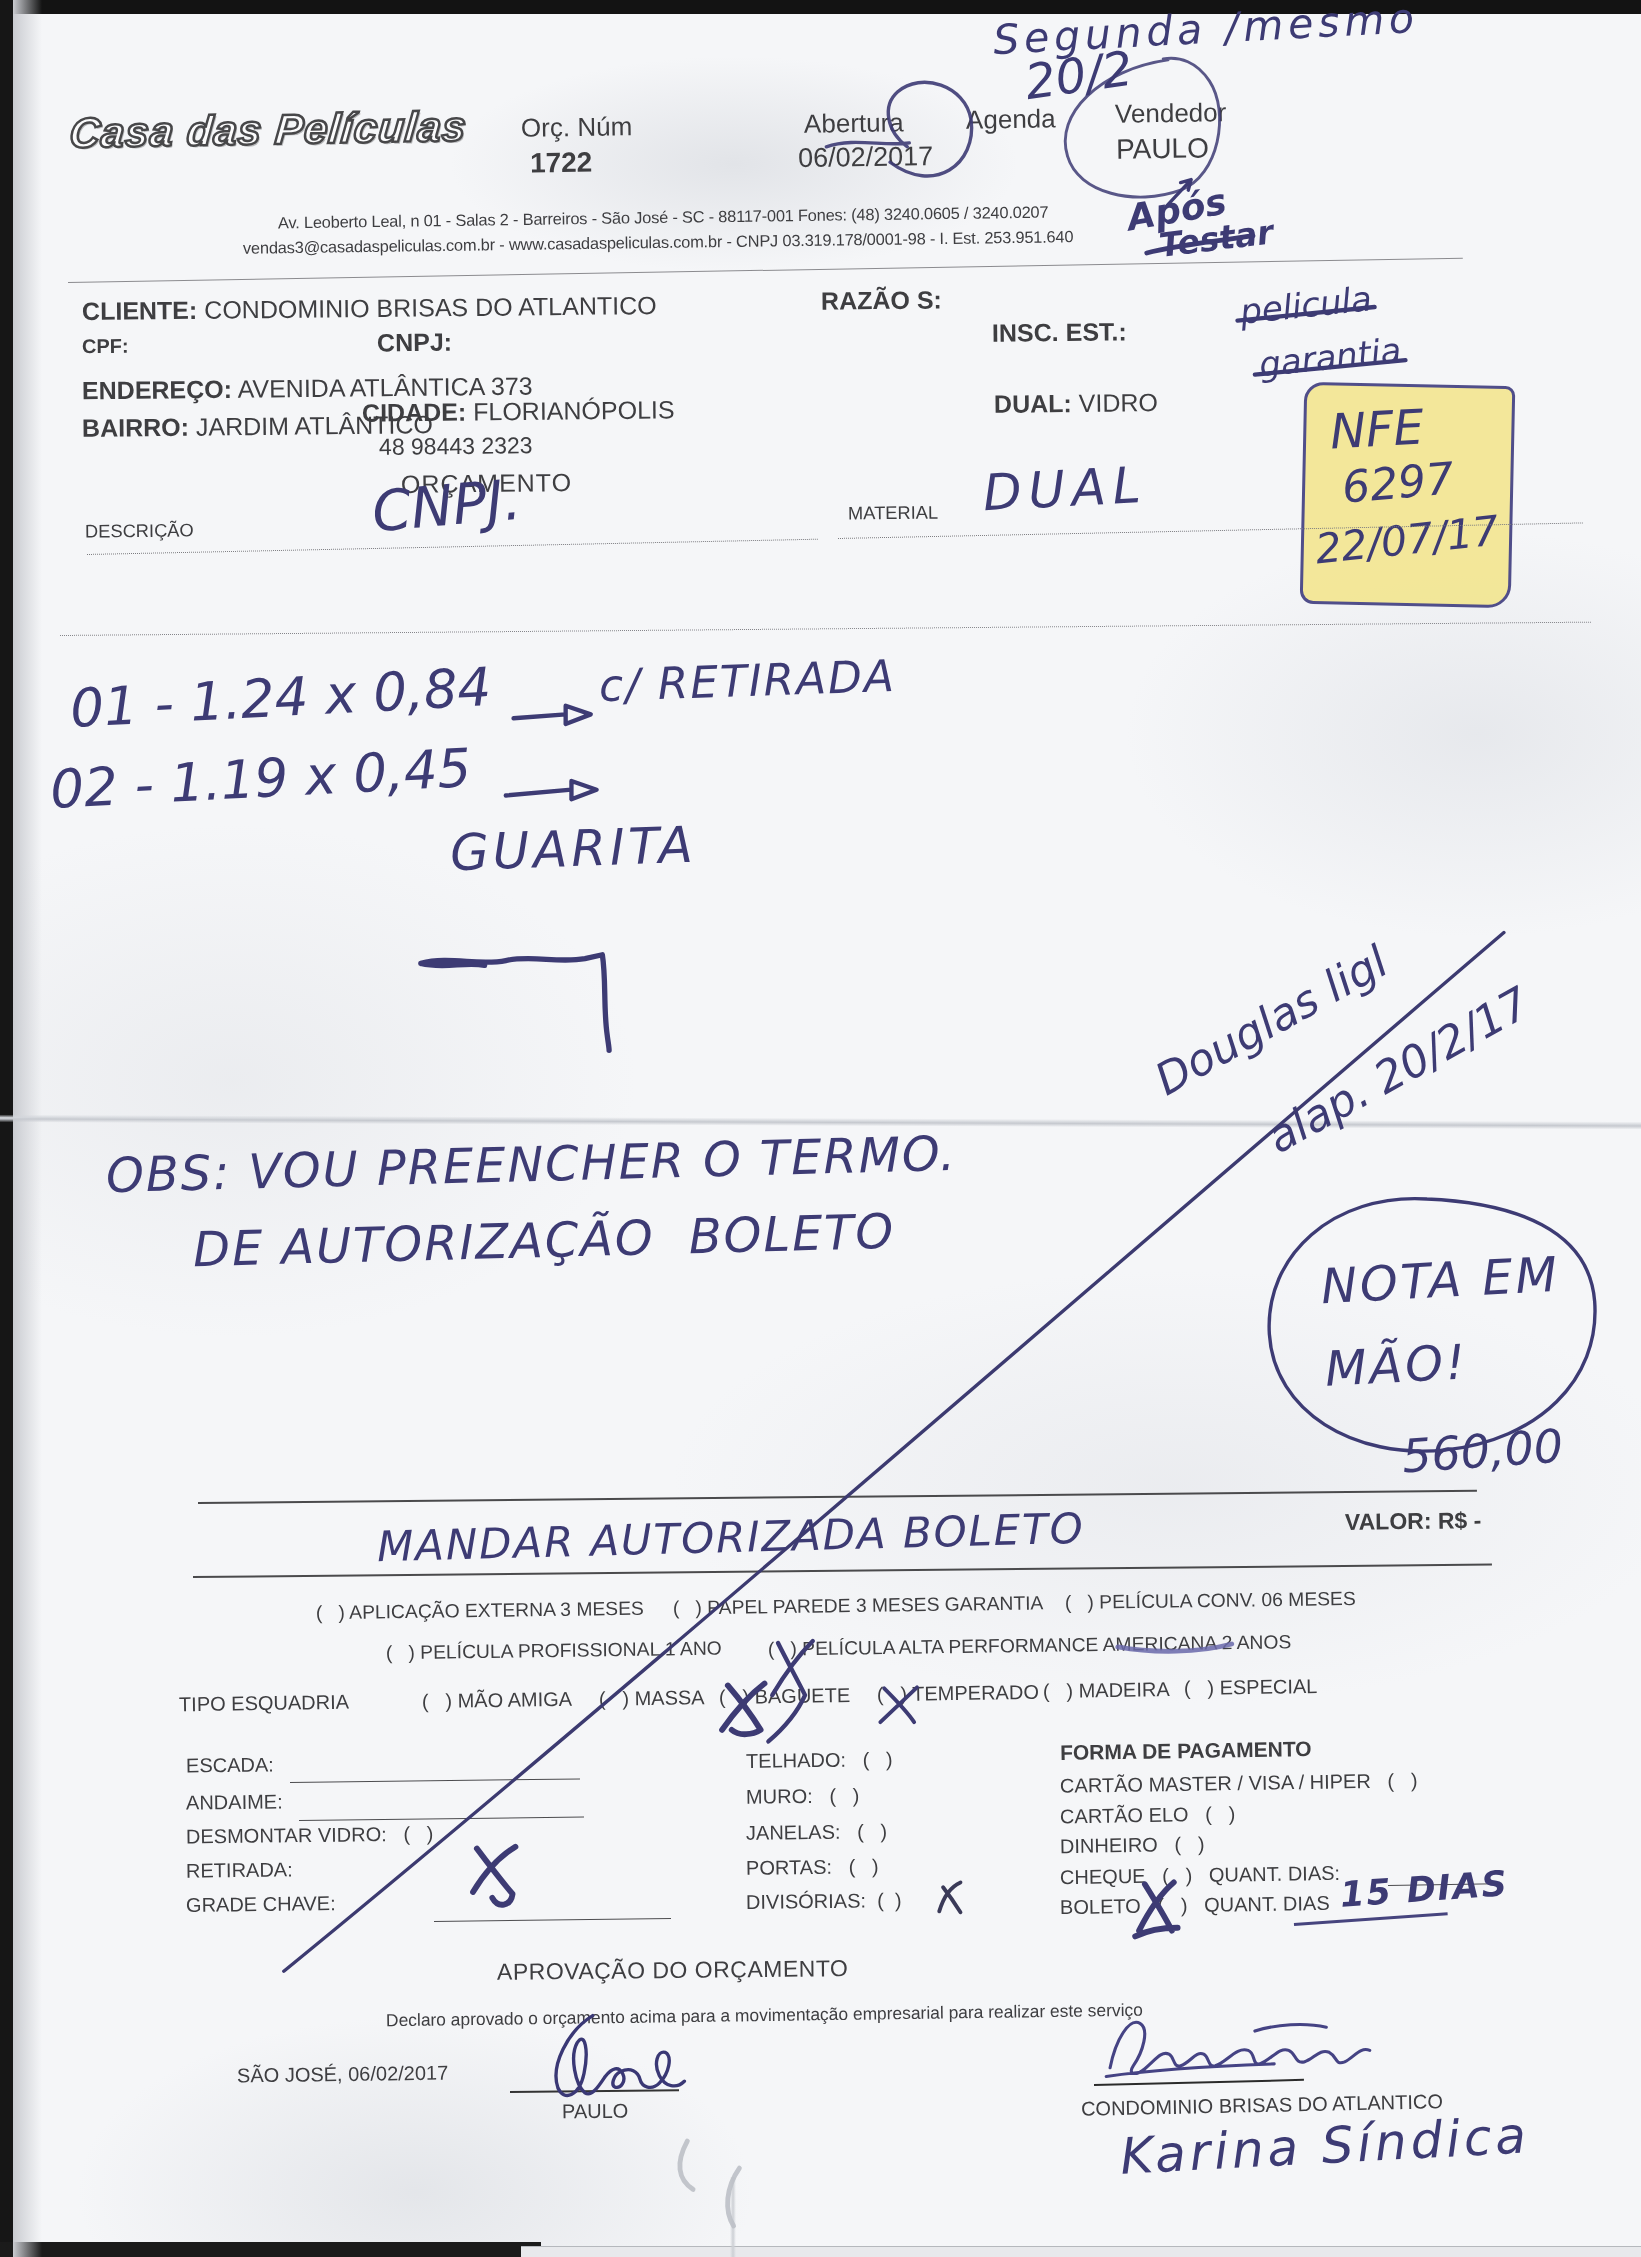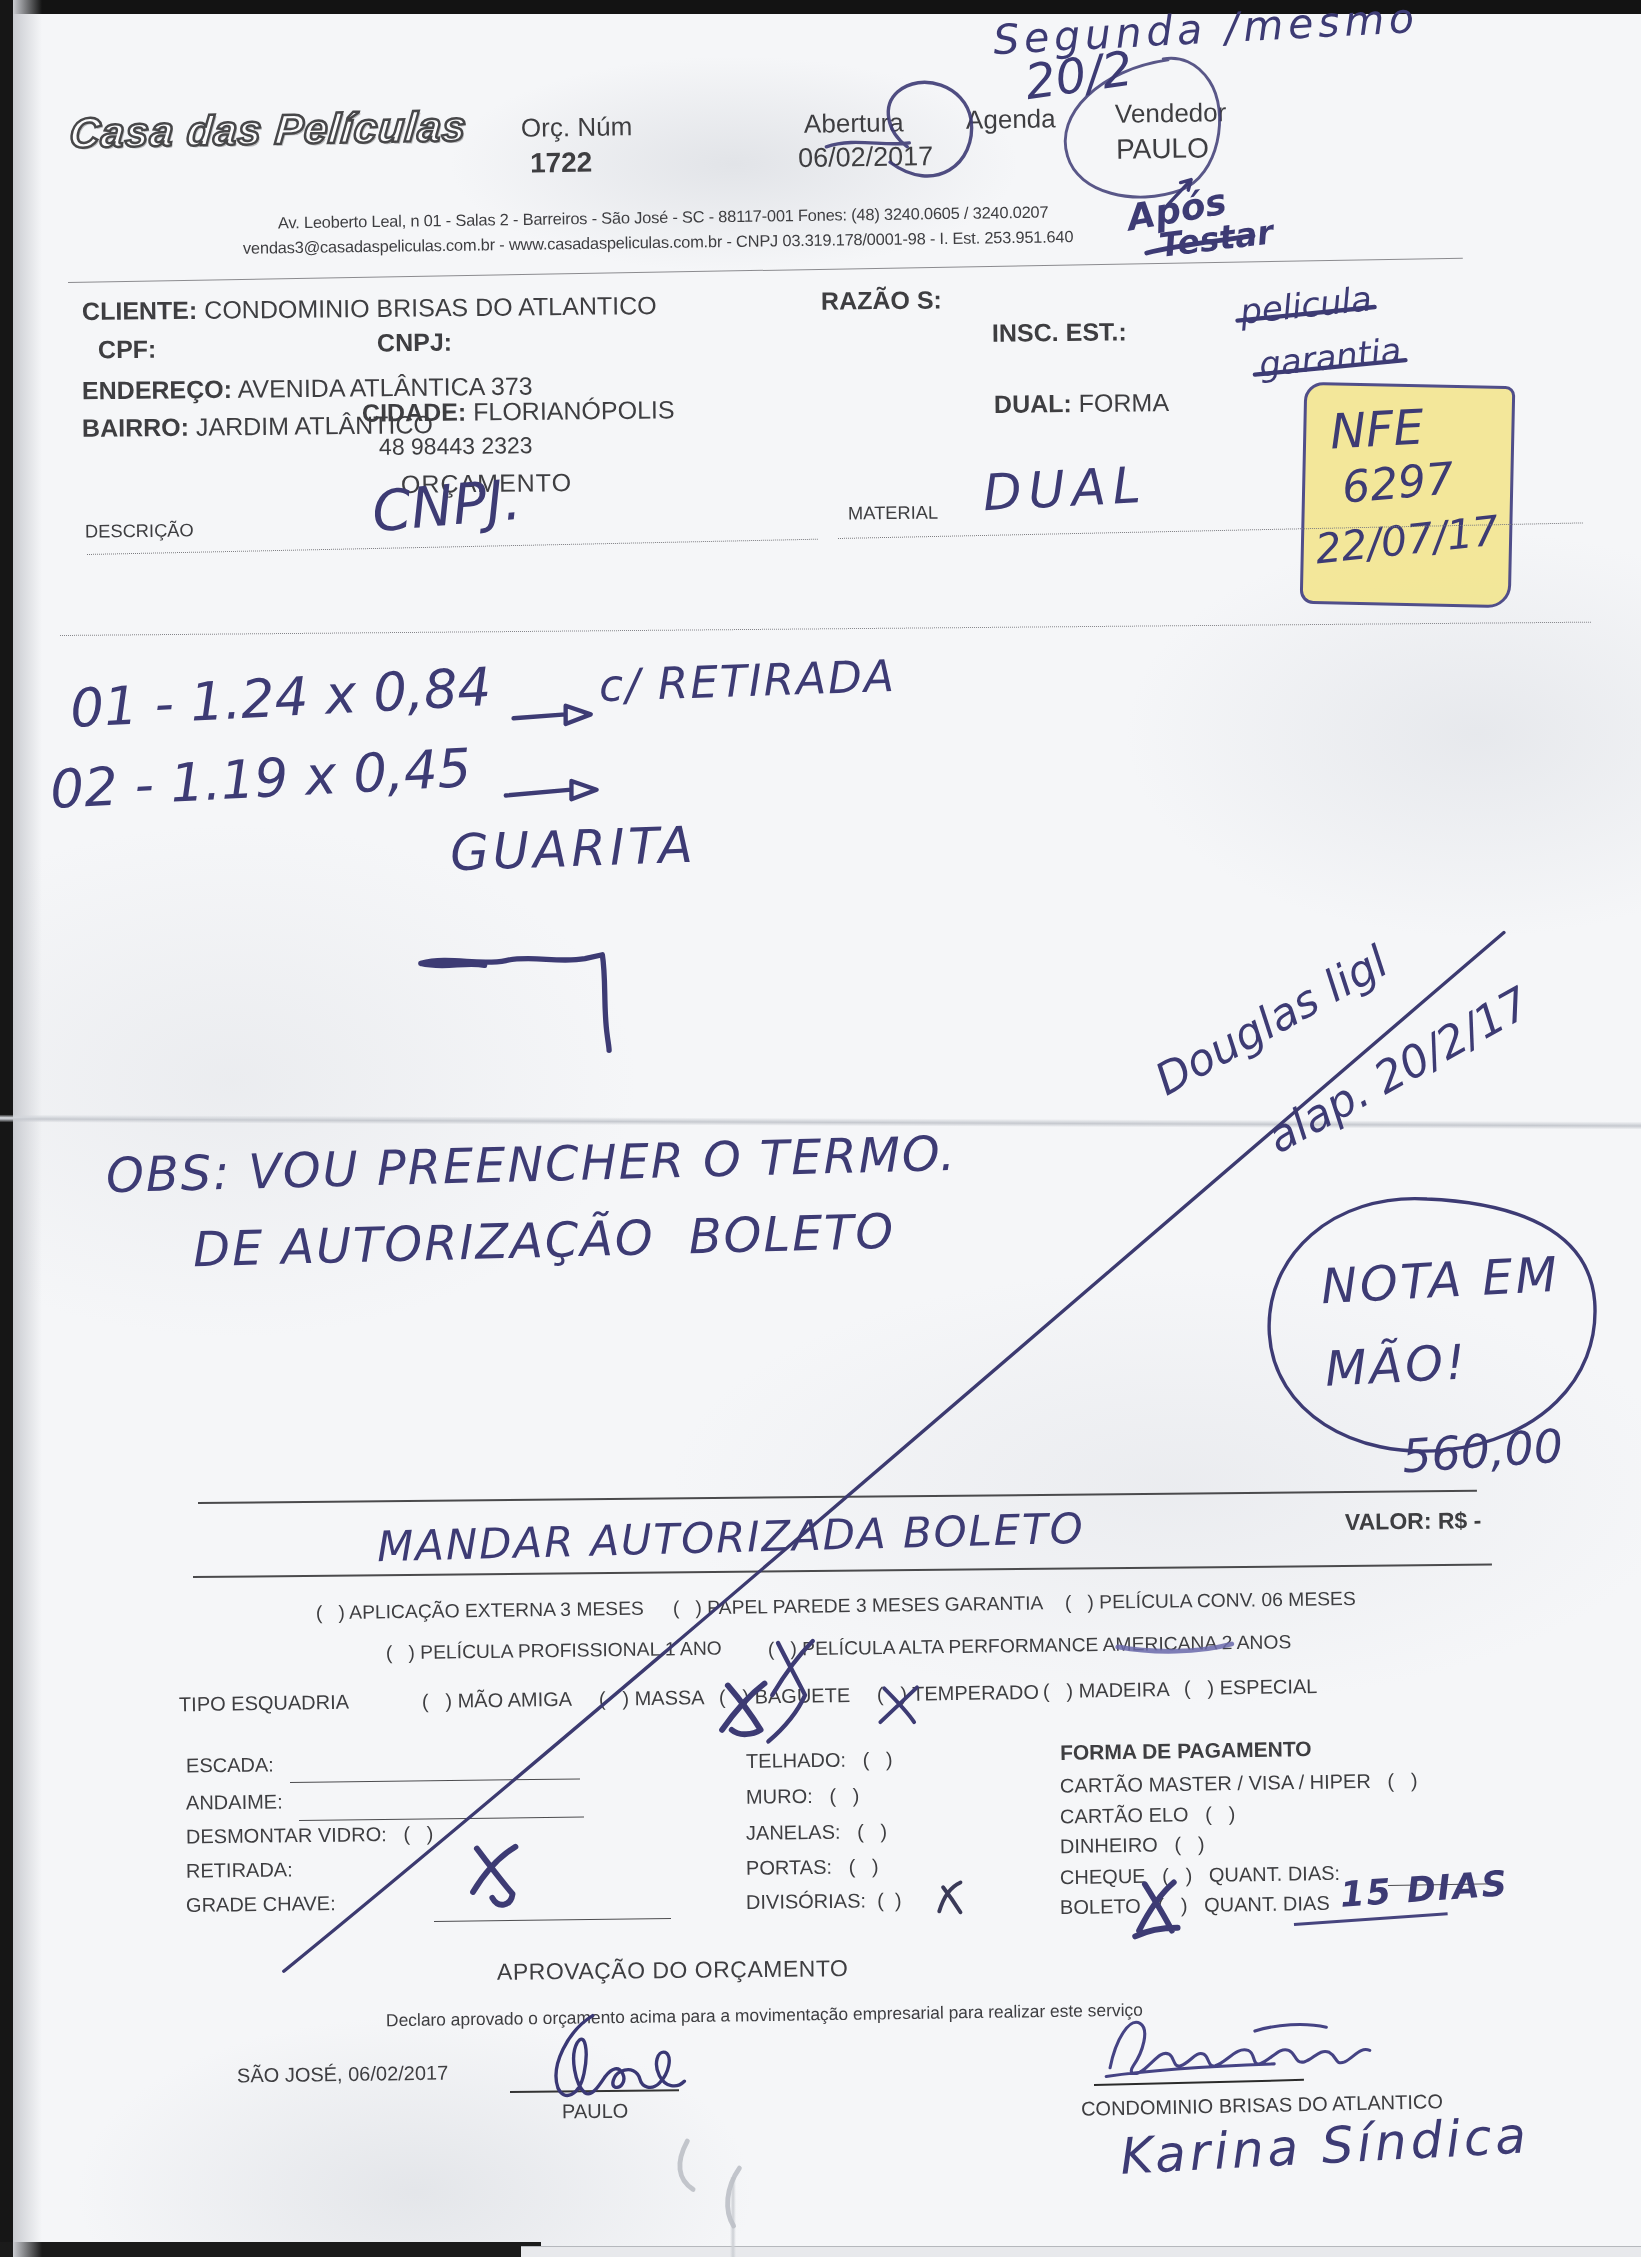--- a/index.html
+++ b/index.html
@@ -57,26 +57,26 @@
   <div class="abs hw" style="left:993px;top:7.7px;font-size:41px;letter-spacing:4.8px;transform:rotate(-3deg);">Segunda /mesmo</div>
   <div class="abs hw" style="left:1025px;top:50px;font-size:48px;transform:rotate(-8deg);">20/2</div>
   <div class="abs hw" style="left:1127px;top:191px;font-size:36px;font-weight:bold;transform:rotate(-10deg);">Após</div>
   <div class="abs hw" style="left:1159px;top:222px;font-size:33px;font-weight:bold;transform:rotate(-7deg);">Testar</div>
 
   <div class="rule" style="left:68px;top:282px;width:1395px;border-top:1.9px solid #8b8b8f;transform:rotate(-1deg);"></div>
 
   <div class="abs pt" style="left:82px;top:295px;font-size:25px;transform:rotate(-.6deg);"><span class="b">CLIENTE:</span> <span>CONDOMINIO BRISAS DO ATLANTICO</span></div>
   <div class="abs pt b" style="left:821px;top:287px;font-size:25px;transform:rotate(-.6deg);">RAZÃO S:</div>
   <div class="abs pt b" style="left:992px;top:319px;font-size:25px;transform:rotate(-.6deg);">INSC. EST.:</div>
-  <div class="abs pt b" style="left:82px;top:336px;font-size:25px;transform:rotate(-.6deg);margin-left:16px;">CPF:</div>
+  <div class="abs pt b" style="left:82px;top:336px;font-size:20px;transform:rotate(-.6deg);">CPF:</div>
   <div class="abs pt b" style="left:377px;top:329px;font-size:25px;transform:rotate(-.6deg);">CNPJ:</div>
   <div class="abs pt" style="left:82px;top:375px;font-size:25px;transform:rotate(-.6deg);"><span class="b">ENDEREÇO:</span> <span>AVENIDA ATLÂNTICA 373</span></div>
   <div class="abs pt" style="left:82px;top:413px;font-size:25px;transform:rotate(-.6deg);"><span class="b">BAIRRO:</span> <span>JARDIM ATLÂNTICO</span></div>
   <div class="abs pt" style="left:362px;top:398px;font-size:25px;transform:rotate(-.6deg);"><span class="b">CIDADE:</span> <span>FLORIANÓPOLIS</span></div>
-  <div class="abs pt" style="left:994px;top:390px;font-size:25px;transform:rotate(-.6deg);"><span class="b">DUAL:</span> <span>FORMA</span></div>
+  <div class="abs pt" style="left:994px;top:390px;font-size:25px;transform:rotate(-.6deg);"><span class="b">DUAL:</span> <span>VIDRO</span></div>
   <div class="abs pt" style="left:379px;top:434px;font-size:23px;transform:rotate(-.6deg);">48 98443 2323</div>
 
   <div class="abs hw" style="left:1240px;top:288px;font-size:34px;transform:rotate(-6deg);">pelicula</div>
   <div class="abs hw" style="left:1259px;top:340px;font-size:34px;transform:rotate(-6deg);">garantia</div>
   <div class="nfebox" style="left:1302px;top:384px;width:205px;height:216px;"></div>
   <div class="abs hw" style="left:1330px;top:404px;font-size:48px;transform:rotate(-3deg);">NFE</div>
   <div class="abs hw" style="left:1342px;top:460px;font-size:44px;transform:rotate(-5deg);">6297</div>
   <div class="abs hw" style="left:1315px;top:519px;font-size:41px;transform:rotate(-6deg);">22/07/17</div>
   <div class="abs hw" style="left:983px;top:463px;font-size:50px;letter-spacing:6.8px;transform:rotate(-3deg);">DUAL</div>
 

